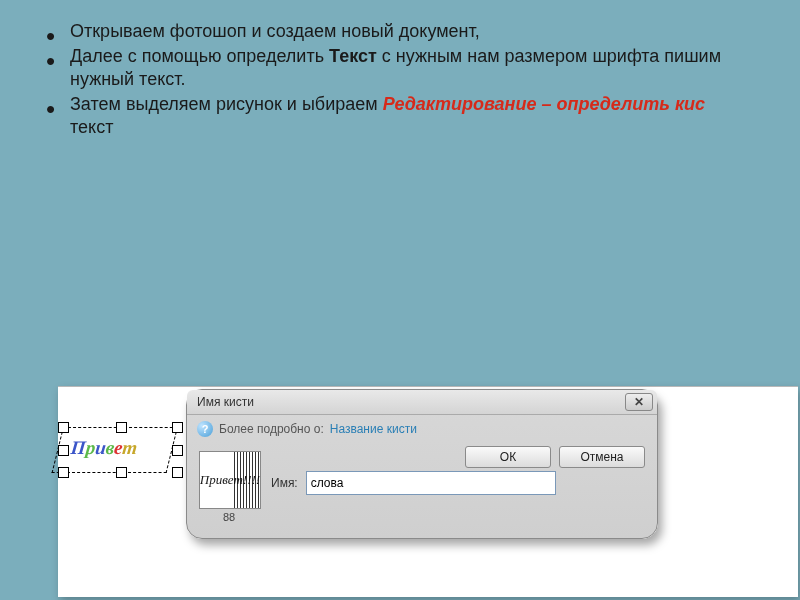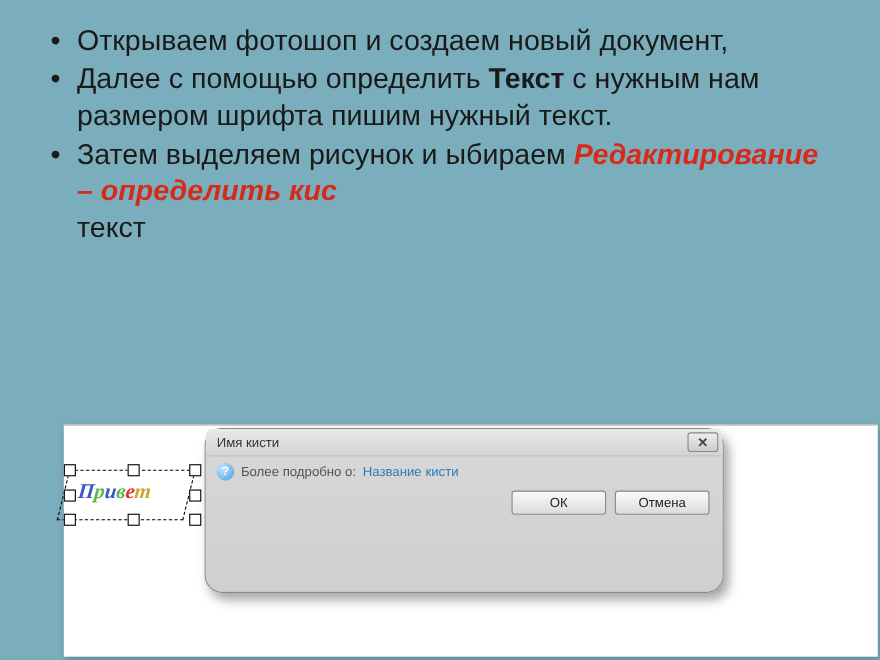--- a/index.html
+++ b/index.html
@@ -14,21 +14,21 @@
   .slide{
     padding:20px 44px 0 44px;
   }
   ul.bullets{
     list-style:none;
     margin:0;padding:0;
   }
   ul.bullets>li{
     position:relative;
     padding-left:26px;
-    font-size:26px;
+    font-size:18px;
     line-height:1.28;
     margin:0 0 2px 0;
   }
   ul.bullets>li::before{
     content:"•";
     position:absolute;
     left:2px;top:0;
     font-size:26px;
     color:#1a1a1a;
   }
@@ -219,19 +219,32 @@
       <span>Имя кисти</span>
       <div class="dlg-close">
         <span>✕</span>
       </div>
     </div>
     <div class="dlg-info">
       <div class="info-icon">?</div>
       <span>Более подробно о: </span>
       <a class="dlg-link" href="#">Название кисти</a>
     </div>
+    <div class="dlg-body">
+      <div class="thumb">
+        <div class="thumb-img">
+          <span>Привет!!!!</span>
+          <div class="stripes"></div>
+        </div>
+        <div class="thumb-cap">88</div>
+      </div>
+      <div class="form-row">
+        <span class="form-label">Имя:</span>
+        <input class="text-input" type="text" value="слова" style="">
+      </div>
+    </div>
     <div class="dlg-buttons">
       <button class="dlg-btn">ОК</button>
       <button class="dlg-btn">Отмена</button>
     </div>
   </div>
 
 </div>
 
 </body></html>

